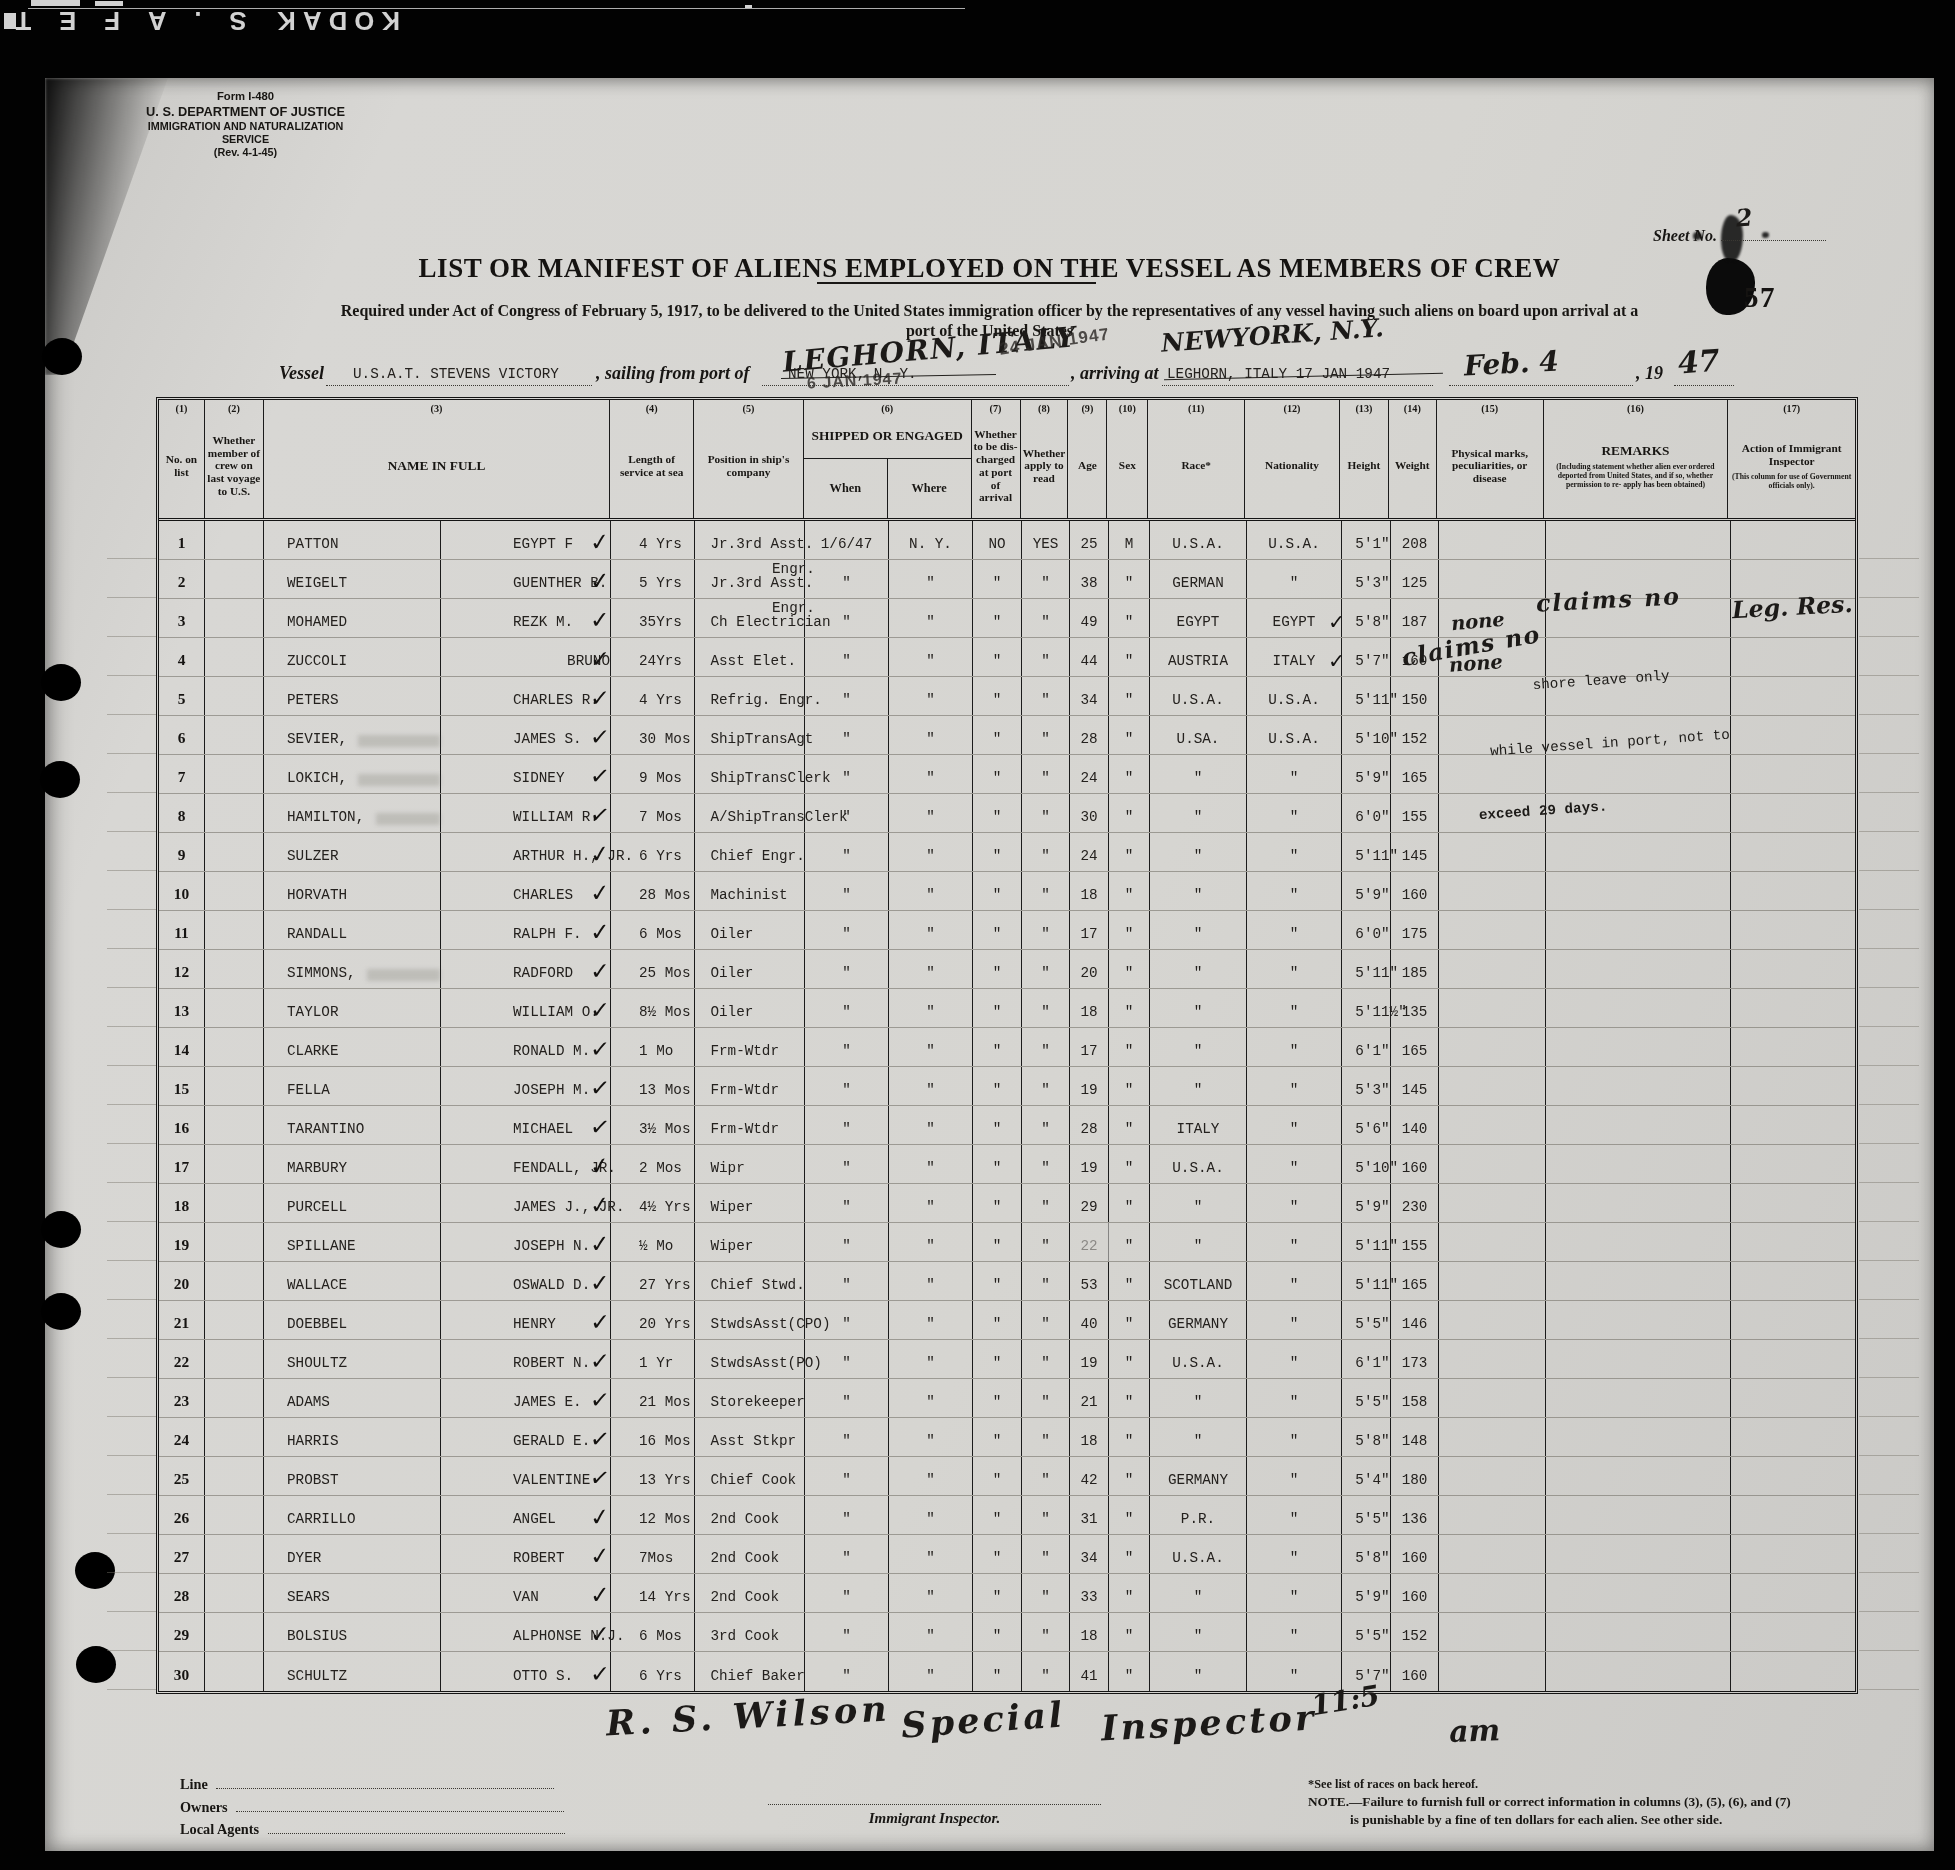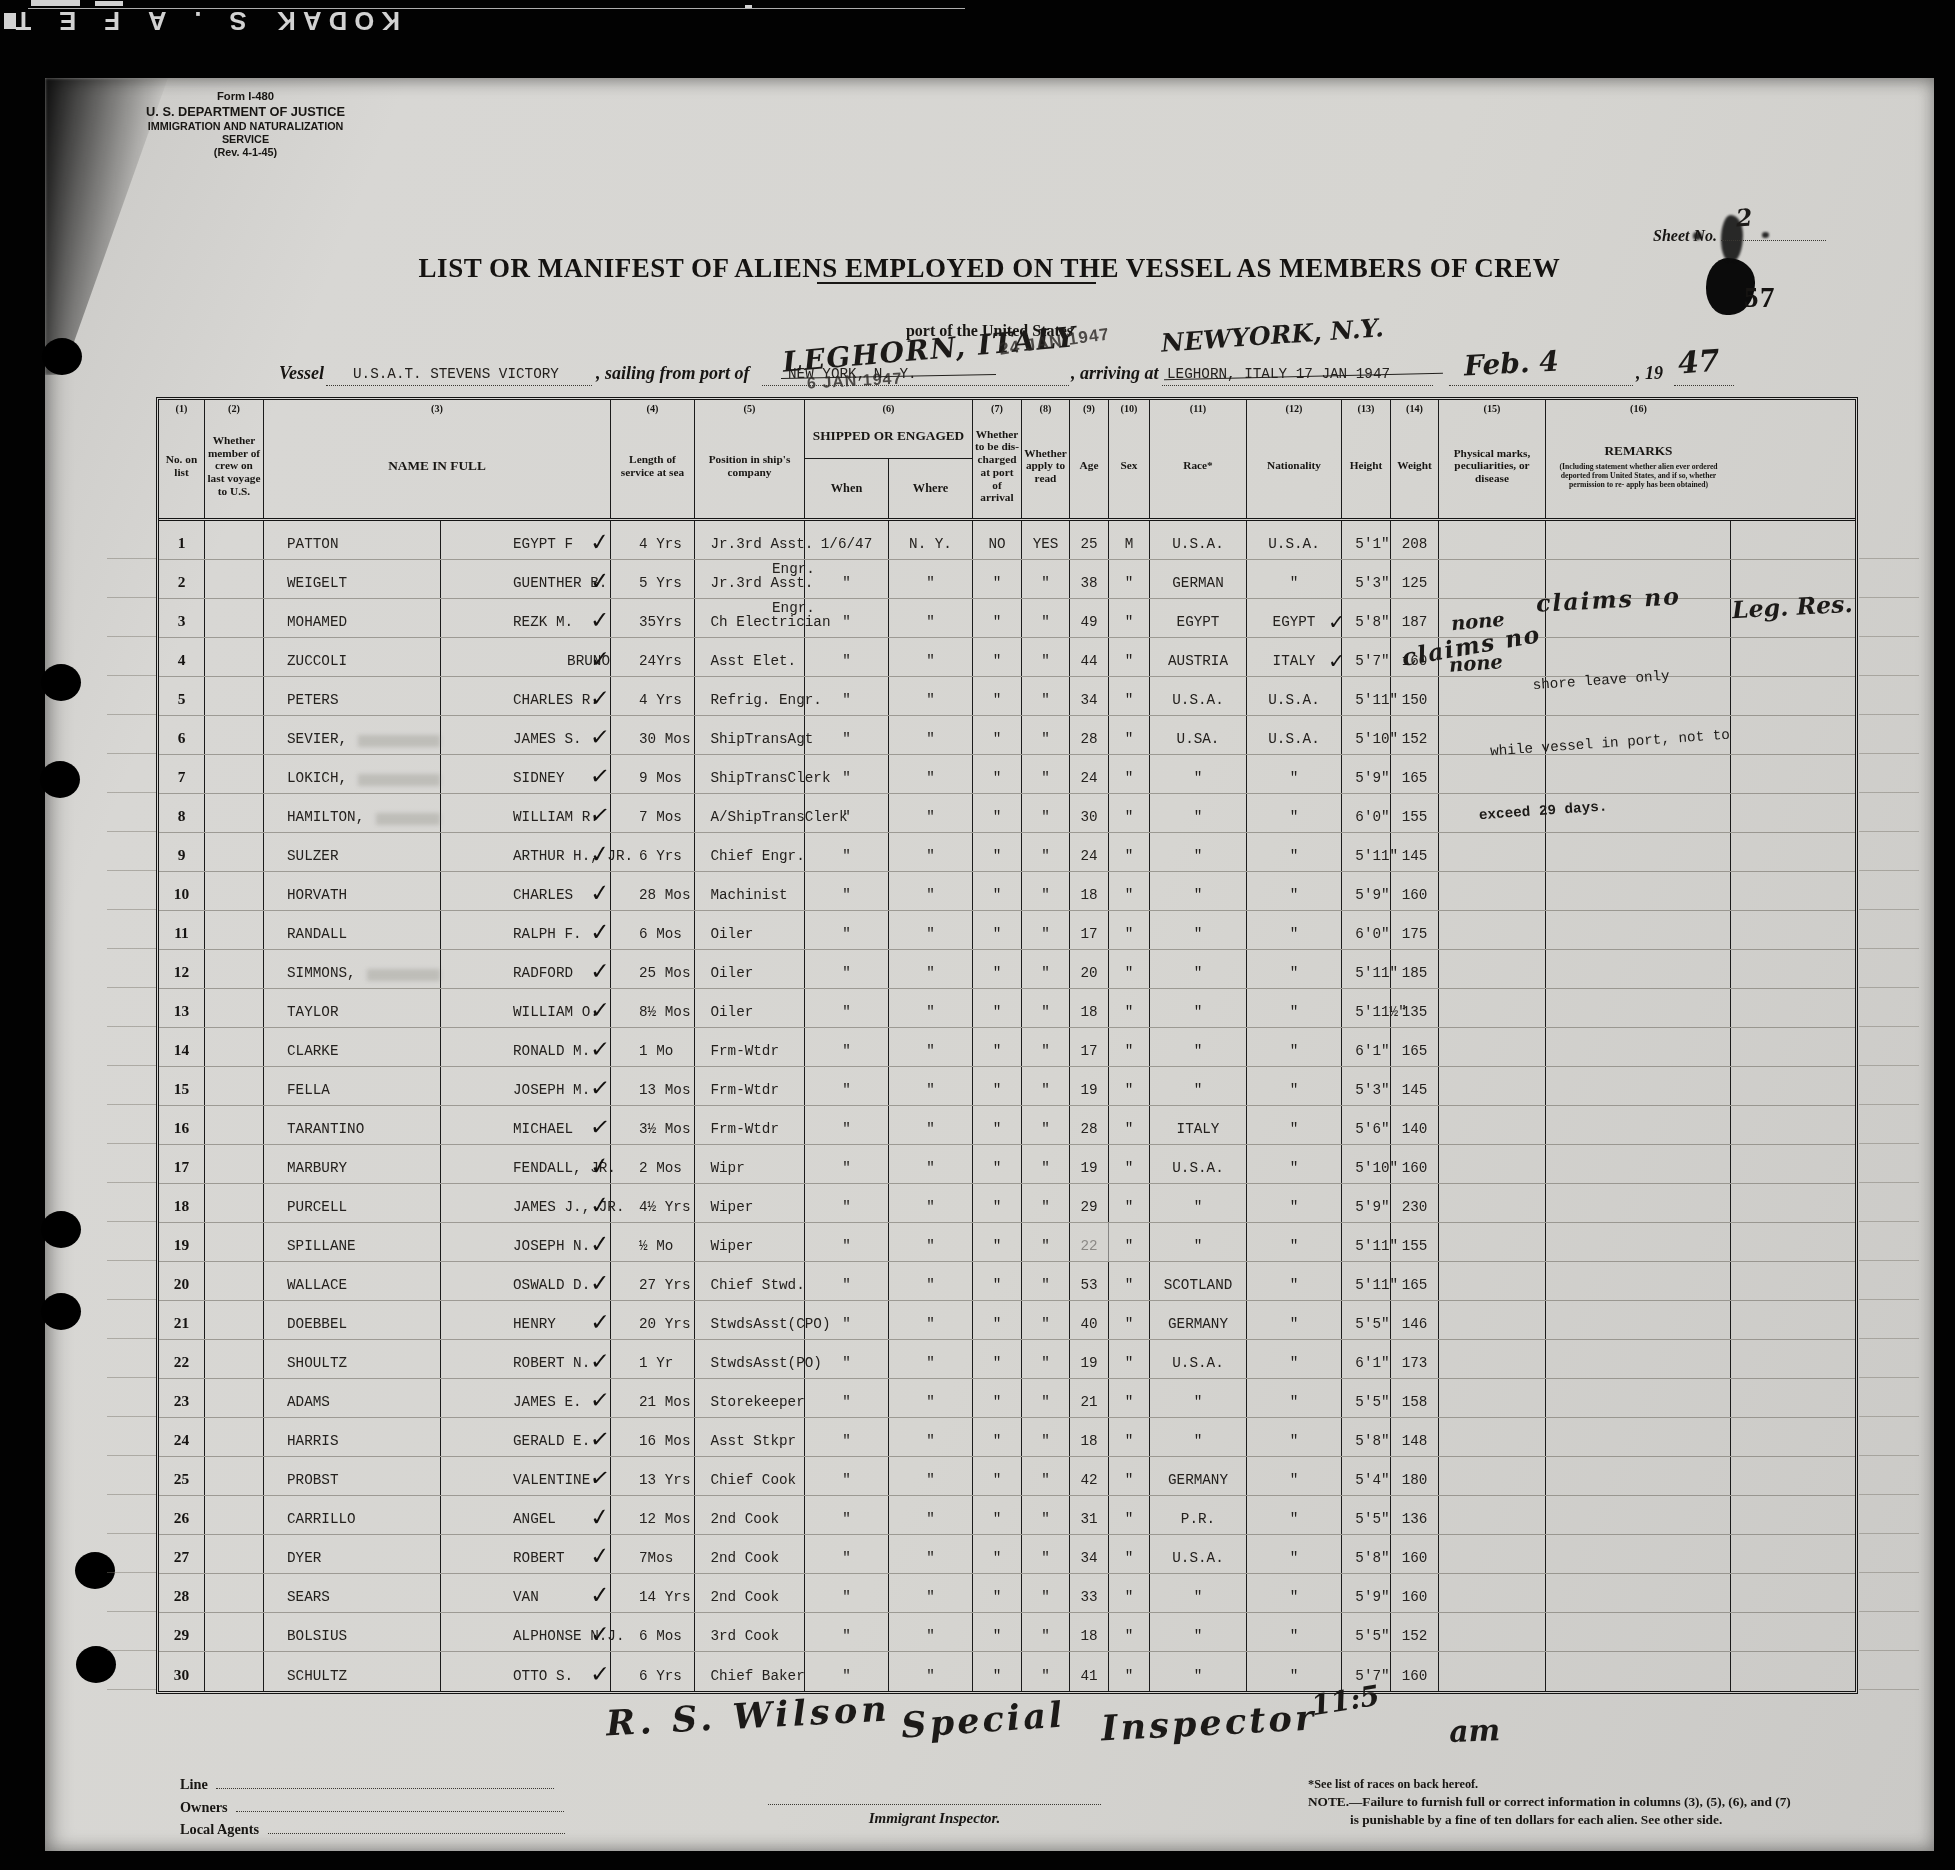--- a/index.html
+++ b/index.html
@@ -129,20 +129,21 @@
     </div>
 
     <div class="sheetline">
       <span>Sheet No.</span>
       <span class="dots" style="width:105px;"></span>
     </div>
     <div class="hw hwmd" style="left:1691px;top:126px;transform:rotate(-4deg);">2</div>
 
     <div class="pagetitle">LIST OR MANIFEST OF ALIENS EMPLOYED ON THE VESSEL AS MEMBERS OF CREW</div>
     <div class="titleline"></div>
+    <div class="reqline" style="top:224px;">Required under Act of Congress of February 5, 1917, to be delivered to the United States immigration officer by the representatives of any vessel having such aliens on board upon arrival at a</div>
     <div class="reqline" style="top:244px;">port of the United States</div>
     <div class="pagenum">57</div>
 
     <div class="vlab" style="left:234px;">Vessel</div>
     <div class="vseg" style="left:281px;width:266px;"></div>
     <div class="vtyped typed" style="left:308px;">U.S.A.T. STEVENS VICTORY</div>
     <div class="vlab" style="left:551px;">, sailing from port of</div>
     <div class="vseg" style="left:717px;width:307px;"></div>
     <div class="vtyped typed" style="left:743px;">NEW YORK, N. Y.</div>
     <div class="strike" style="left:736px;top:298px;width:215px;transform:rotate(-1deg);"></div>
@@ -262,20 +263,27 @@
             <div class="hnum">(15)</div>
             <div class="hwrap">
               <div class="hlabel">Physical marks, peculiarities, or disease</div>
             </div>
           </div>
           <div class="th" style="width: 185px;">
             <div class="hnum">(16)</div>
             <div class="hwrap">
               <div class="hlabel big">REMARKS</div>
               <div class="hcap">(Including statement whether alien ever ordered deported from United States, and if so, whether permission to re- apply has been obtained)</div>
+            </div>
+          </div>
+          <div class="th" style="width: 127px;">
+            <div class="hnum">(17)</div>
+            <div class="hwrap">
+              <div class="hlabel">Action of Immigrant Inspector</div>
+              <div class="hcap">(This column for use of Government officials only).</div>
             </div>
           </div>
         </div>
       <div>
           <div class="trow">
             <div class="td alC col-no" style="width: 46px;"><span>1</span></div>
             <div class="td " style="width: 59px;"><span></span></div>
             <div class="td padL45" style="width: 177px;"><span>PATTON</span></div>
             <div class="td padL140" style="width: 170px;"><span>EGYPT F</span><span class="ck" style="transform: rotate(-6deg);">✓</span></div>
             <div class="td padL55" style="width: 84px;"><span>4 Yrs</span></div>

